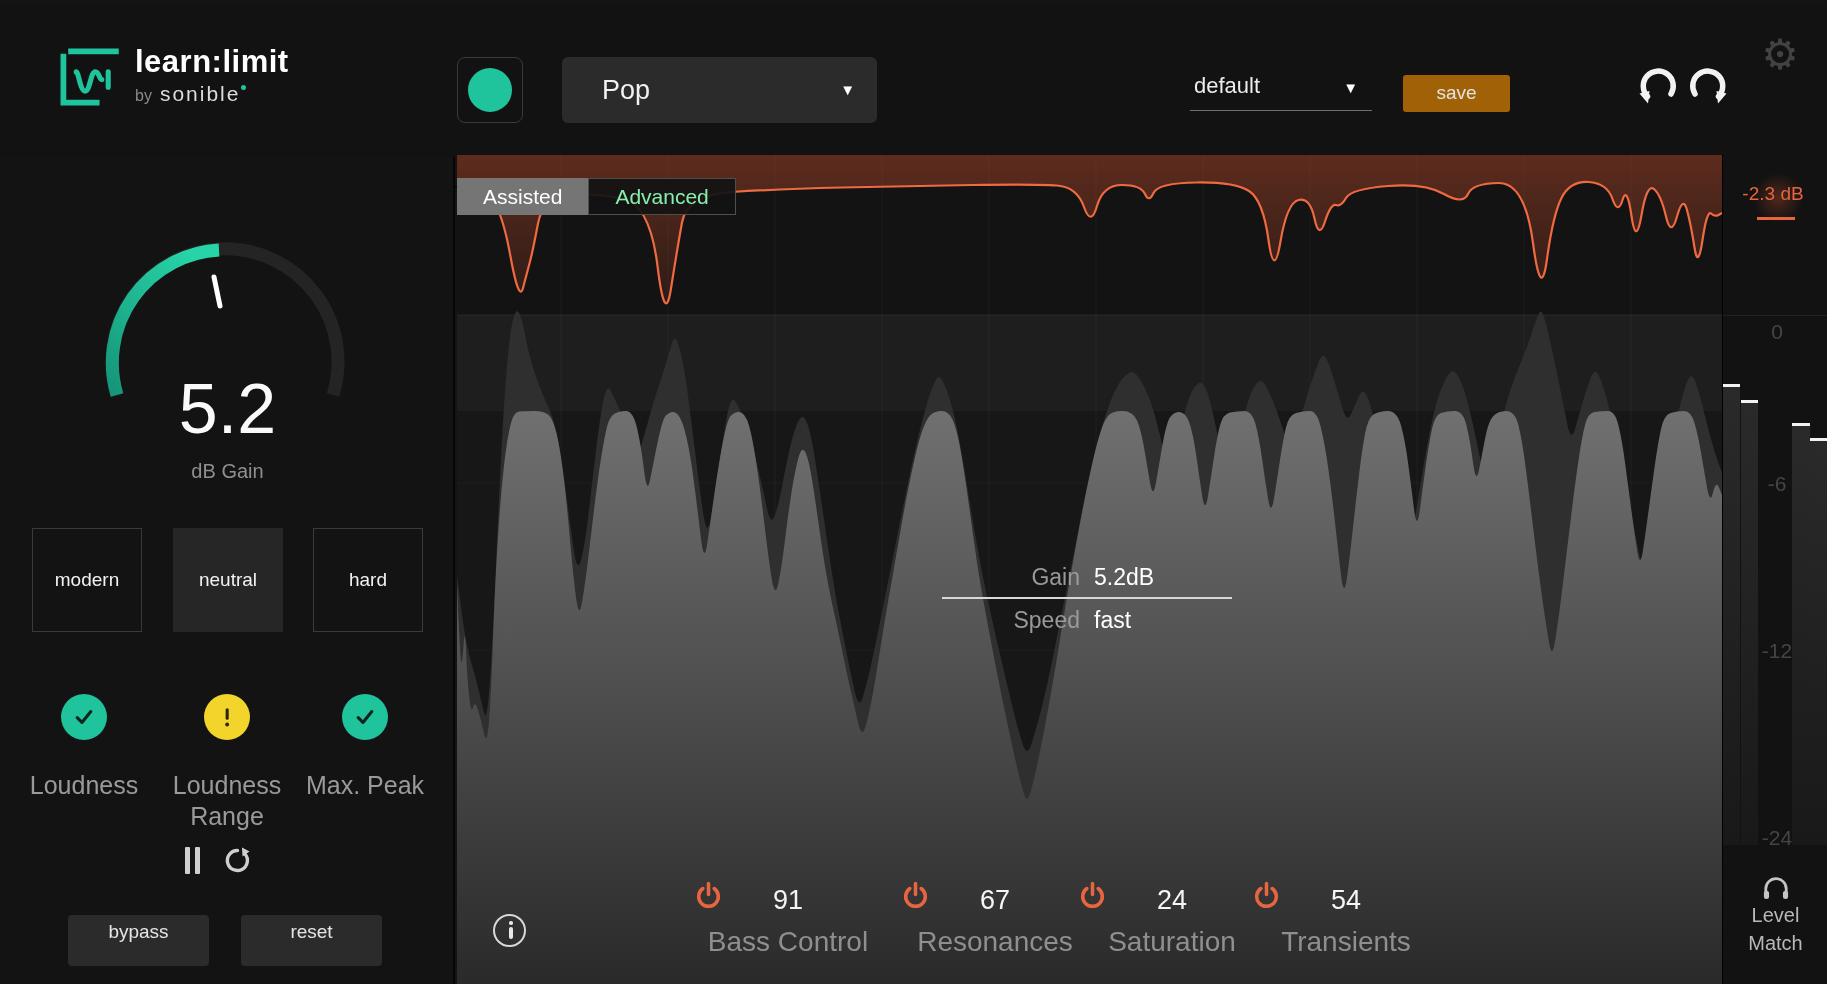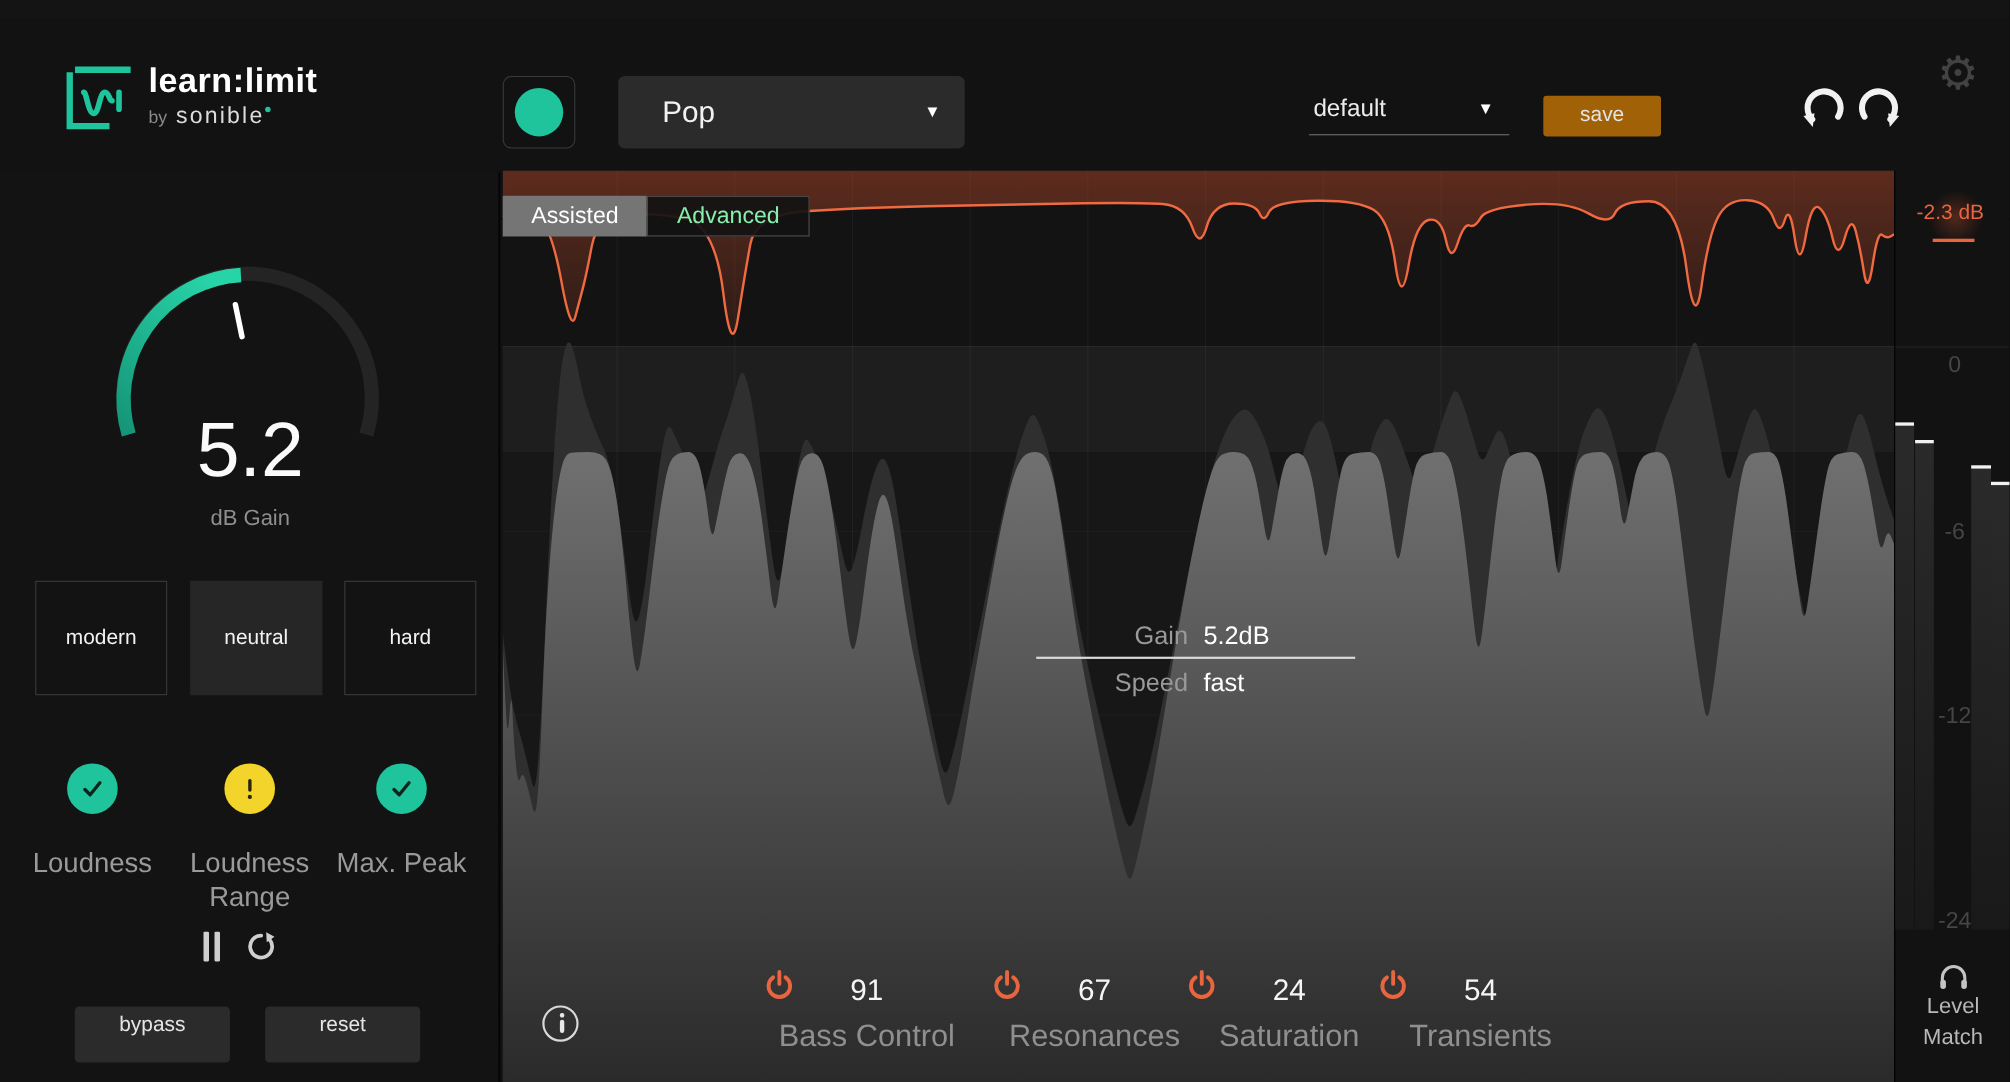--- a/index.html
+++ b/index.html
@@ -1,21 +1,21 @@
 <!DOCTYPE html>
 <html><head>
 <meta charset="utf-8">
 <style>
   * { margin:0; padding:0; box-sizing:border-box; }
   html,body { background:#0e0e0e; }
   body { font-family:"Liberation Sans", sans-serif; }
   #app { position:relative; width:1827px; height:984px; background:#141414; overflow:hidden; }
 
   
-  .topbar { position:absolute; left:0; top:17px; width:1827px; height:183px; background:#121212; border-bottom:2px solid #060606; }
+  .topbar { position:absolute; left:0; top:5px; width:1827px; height:183px; background:#121212; border-bottom:2px solid #060606; }
   .logo { position:absolute; left:57px; top:40px; display:flex; gap:14px; }
   .logo-icon { width:64px; height:64px; }
   .logo-title { font-size:31px; font-weight:bold; color:#ffffff; letter-spacing:0.5px; line-height:1.1; }
   .logo-sub { position:relative; margin-top:3px; }
   .logo-by { font-size:16px; color:#8a8a8a; margin-right:8px; }
   .logo-brand { font-size:21px; color:#dcdcdc; letter-spacing:2px; }
   .brand-dot { position:absolute; width:5px; height:5px; border-radius:50%; background:#1fc49c; right:43px; top:3px; }
 
   .record-btn { position:absolute; left:457px; top:52px; width:66px; height:66px; border:1px solid #3a3a3a; border-radius:8px; display:flex; align-items:center; justify-content:center; cursor:pointer; }
   .record-dot { width:44px; height:44px; border-radius:50%; background:#1fc49c; }
@@ -34,21 +34,21 @@
   .undo-btn { position:absolute; left:1634px; top:60px; width:48px; height:48px; cursor:pointer; }
   .redo-btn { position:absolute; left:1684px; top:60px; width:48px; height:48px; cursor:pointer; }
   .gear-btn { position:absolute; left:1752px; top:22px; width:56px; height:56px; color:#424242; font-size:42px; line-height:56px; text-align:center; cursor:pointer; }
 
   
   .left-panel { position:absolute; left:0; top:157px; width:455px; height:827px; background:#131313; border-right:2px solid #060606; }
   .gauge-wrap { position:absolute; left:95px; top:83px; width:260px; height:170px; }
   .gain-value { position:absolute; left:0; top:212px; width:455px; text-align:center; font-size:70px; color:#fafafa; }
   .gain-unit  { position:absolute; left:0; top:303px; width:455px; text-align:center; font-size:20px; color:#8f8f8f; }
 
-  .char-btn { position:absolute; top:371px; width:120px; height:104px; border:1px solid #3a3a3a; background:transparent; color:#f2f2f2; font-size:19px; display:flex; align-items:center; justify-content:center; cursor:pointer; }
+  .char-btn { position:absolute; top:371px; width:110px; height:104px; border:1px solid #3a3a3a; background:transparent; color:#f2f2f2; font-size:19px; display:flex; align-items:center; justify-content:center; cursor:pointer; }
   .char-btn.sel { background:#262626; border-color:#262626; }
   .char-modern { left:32px; } .char-neutral { left:173px; } .char-hard { left:313px; }
 
   .indicator { position:absolute; width:140px; display:flex; flex-direction:column; align-items:center; }
   .ind-1 { left:14px; top:537px; } .ind-2 { left:157px; top:537px; } .ind-3 { left:295px; top:537px; }
   .ind-circle { width:46px; height:46px; border-radius:50%; display:flex; align-items:center; justify-content:center; }
   .ind-ok { background:#1fc49c; } .ind-warn { background:#f2d42a; }
   .ind-label { margin-top:30px; font-size:25px; color:#9a9a9a; text-align:center; line-height:1.25; }
 
   .transport { position:absolute; left:185px; top:688px; display:flex; gap:22px; align-items:center; }

